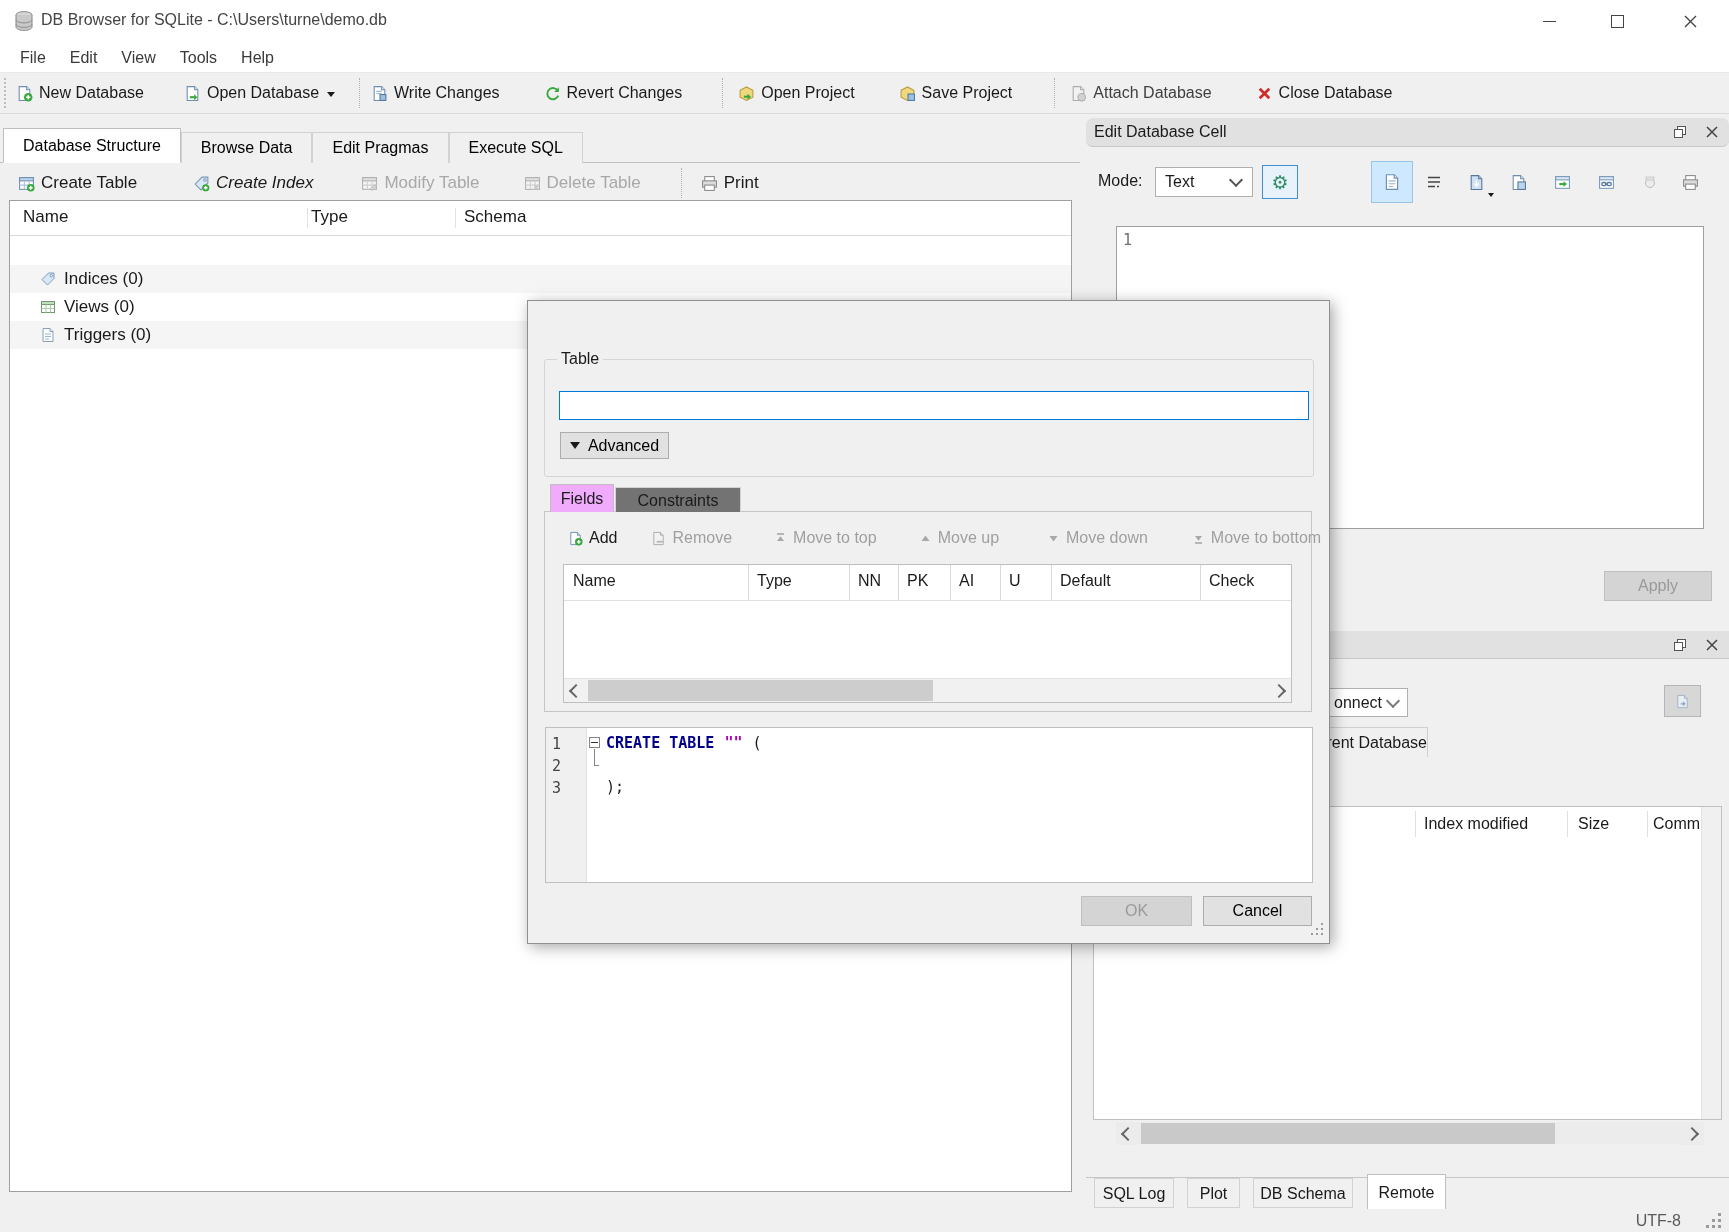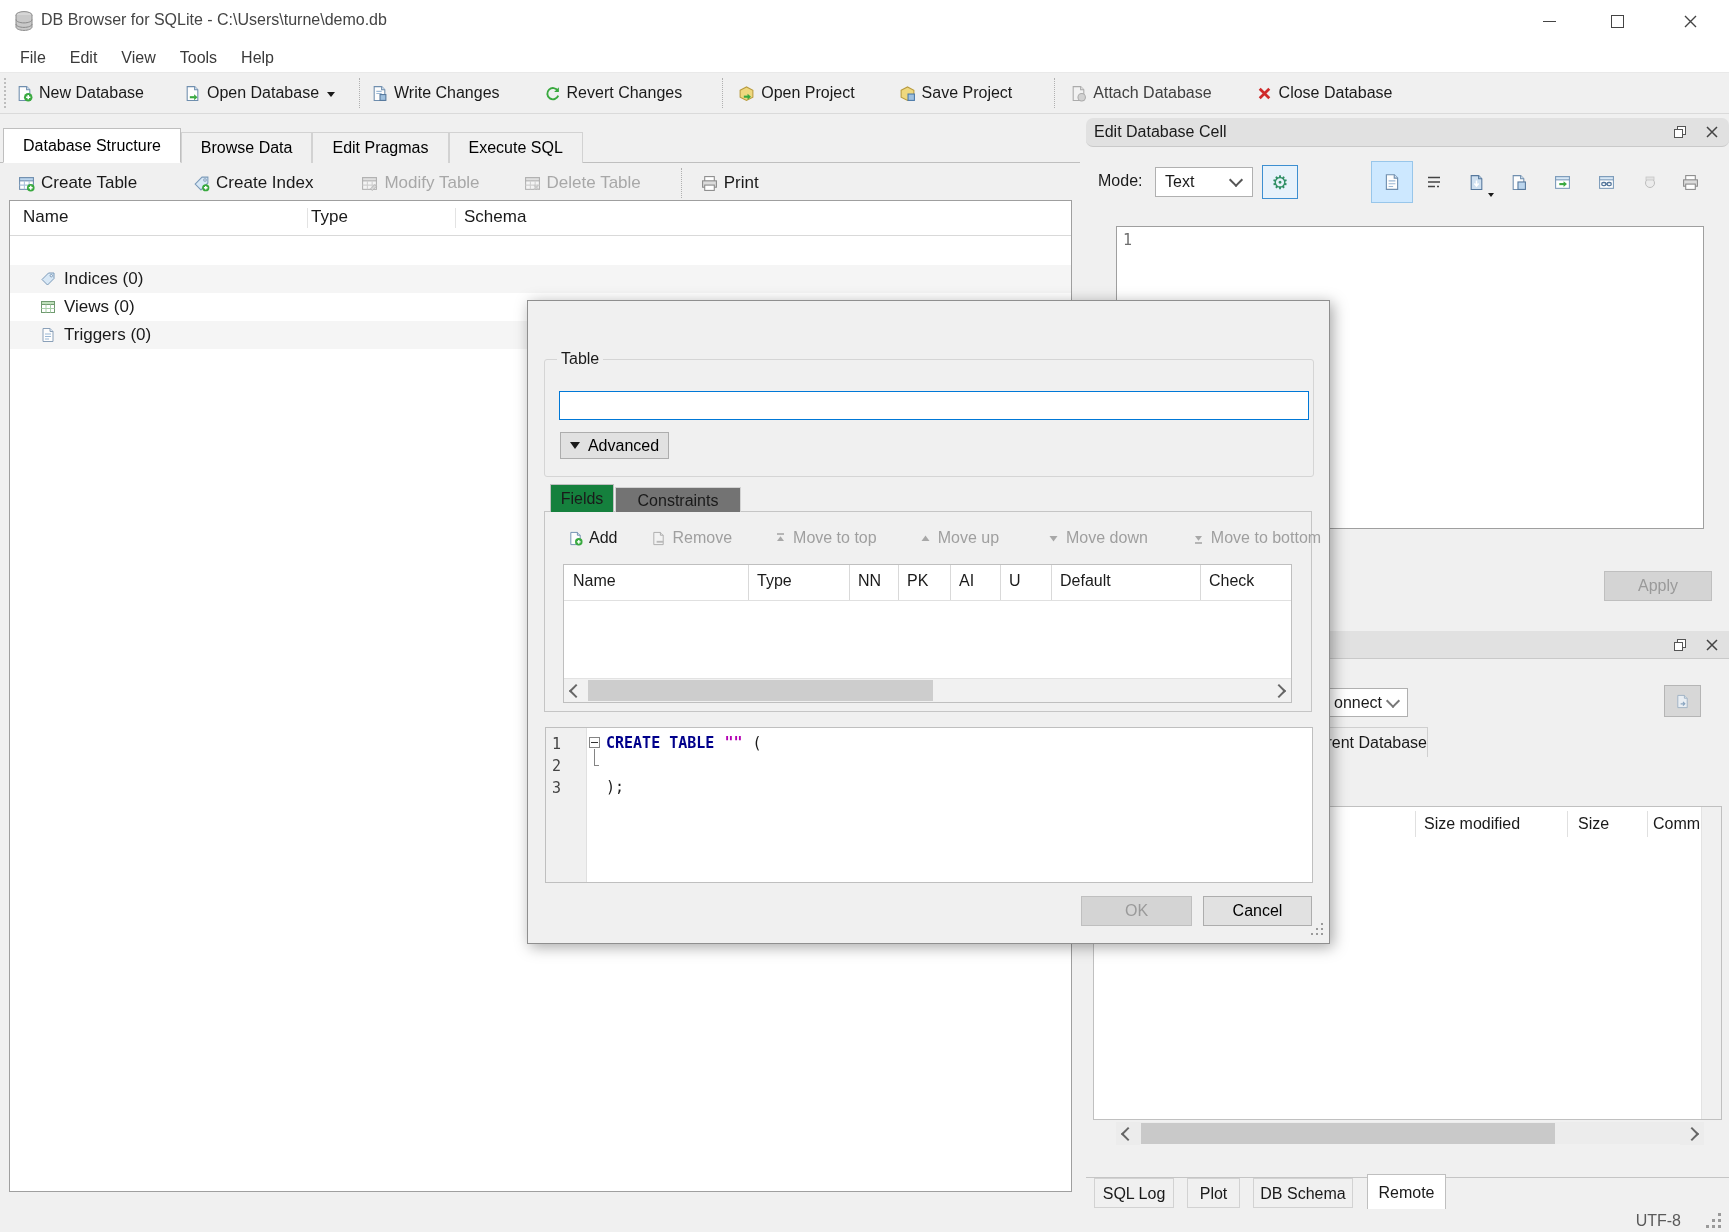--- a/index.html
+++ b/index.html
@@ -46,21 +46,21 @@
   .iconsel{background:#cde8ff;border:1px solid #98c6ea;box-sizing:border-box;}
   .gearbtn{background:#e7f2fb;border:1px solid #3d8fd1;box-sizing:border-box;display:flex;align-items:center;justify-content:center;font-size:19px;color:#2f8f64;}
   .btn{background:#e1e1e1;border:1px solid #adadad;box-sizing:border-box;display:flex;align-items:center;justify-content:center;font-size:16px;color:#000;}
   .btn.dis{background:#d4d4d4;border-color:#bfbfbf;color:#9a9a9a;}
   
   .dialog{left:527px;top:300px;width:803px;height:644px;background:#f0f0f0;border:1px solid #8f8f8f;box-shadow:3px 3px 14px rgba(0,0,0,.35);z-index:50;box-sizing:border-box;}
   .dlg-title{position:absolute;left:0;top:0;width:100%;height:40px;background:#fff;display:flex;align-items:center;}
   .group{position:absolute;border:1px solid #d5d5d5;border-radius:3px;}
   .grouplab{position:absolute;top:-10px;left:12px;background:#f0f0f0;padding:0 4px;font-size:16px;}
   .dtab{position:absolute;box-sizing:border-box;text-align:center;}
-  .dtab.active{background:#15803d;border:1px solid #bfbfbf;border-bottom:none;z-index:3;}
+  .dtab.active{background:#f0abfc;border:1px solid #bfbfbf;border-bottom:none;z-index:3;}
   .dtab.inactive{background:#737373;border:1px solid #d2d2d2;border-bottom:none;}
   .pane{position:absolute;border:1px solid #c5c5c5;background:#f0f0f0;box-sizing:border-box;}
   .act{display:flex;align-items:center;gap:6px;white-space:nowrap;}
   .act.dis{color:#9f9f9f;}
   .ftable{position:absolute;background:#fff;border:1px solid #bfbfbf;box-sizing:border-box;}
   .fhead{display:flex;height:35px;border-bottom:1px solid #e0e0e0;}
   .fcol{box-sizing:border-box;border-right:1px solid #d9d9d9;padding:7px 0 0 8px;font-size:16px;}
   .sbar{position:absolute;left:0;bottom:0;width:100%;height:24px;background:#f1f1f1;border-top:1px solid #e2e2e2;box-sizing:border-box;}
   .sarrow{position:absolute;top:0;width:24px;height:23px;display:flex;align-items:center;justify-content:center;background:#f1f1f1;}
   .sthumb{position:absolute;top:1px;height:21px;background:#cdcdcd;}
@@ -193,21 +193,21 @@
     <div class="sbtn" style="margin-right:56px;">
       <svg class="tbico" viewBox="0 0 16 16">
           <rect x="1.5" y="2.5" width="13" height="11" fill="#fff" stroke="#6f8eae"></rect>
           <rect x="1.5" y="2.5" width="13" height="3" fill="#bcd6ee" stroke="#6f8eae"></rect>
           <path d="M6 5.5v8M10.5 5.5v8M1.5 9.5h13" stroke="#a9c2da"></path>
           <circle cx="12" cy="12" r="3.6" fill="#39a93f"></circle>
           <path d="M12 10.2v3.6M10.2 12h3.6" stroke="#fff" stroke-width="1.3"></path>
         </svg>
       <span>Create Table</span>
     </div>
-    <div class="sbtn" style="margin-right:48px;">
+    <div class="sbtn" style="margin-right:48px;font-style:italic;">
       <svg class="tbico" viewBox="0 0 16 16">
           <path d="M2 8.5L8.5 2H14v5.5L7.5 14z" fill="#d8e8f6" stroke="#7a99b8"></path>
           <circle cx="11.3" cy="4.7" r="1.2" fill="#fff" stroke="#7a99b8"></circle>
           <circle cx="12" cy="12" r="3.4" fill="#39a93f"></circle>
           <path d="M12 10.3v3.4M10.3 12h3.4" stroke="#fff" stroke-width="1.3"></path>
         </svg>
       <span>Create Index</span>
     </div>
     <div class="sbtn dis" style="margin-right:44px;">
       <svg class="tbico" viewBox="0 0 16 16">
@@ -386,21 +386,21 @@
       <svg width="15" height="15" viewBox="0 0 16 16">
           <path d="M3 1.5h7l3 3v10H3z" fill="#e9eef3" stroke="#9fb2c4"></path>
           <path d="M10 1.5v3h3" fill="#dbe4ec" stroke="#9fb2c4"></path>
           <path d="M6 10.5h4M8.5 8.5l2 2-2 2" stroke="#8aa5c0" fill="none" stroke-width="1.2"></path>
         </svg>
     </div>
     <div class="ab" style="left:219px;top:96px;width:123px;height:30px;background:#f0f0f0;border:1px solid #cfcfcf;border-bottom:none;box-sizing:border-box;display:flex;align-items:center;justify-content:flex-end;">
       <span style="margin-left:28px;white-space:nowrap;">rent Database</span>
     </div>
     <div class="ab" style="left:7px;top:175px;width:629px;height:314px;background:#fff;border:1px solid #c0c0c0;box-sizing:border-box;">
-      <span style="position:absolute;left:330px;top:8px;">Size modified</span>
+      <span style="position:absolute;left:330px;top:8px;">Index modified</span>
       <span style="position:absolute;left:484px;top:8px;">Size</span>
       <span style="position:absolute;left:559px;top:8px;">Comm</span>
       <div style="position:absolute;left:321px;top:4px;height:26px;width:1px;background:#e0e0e0;"></div>
       <div style="position:absolute;left:473px;top:4px;height:26px;width:1px;background:#e0e0e0;"></div>
       <div style="position:absolute;left:553px;top:4px;height:26px;width:1px;background:#e0e0e0;"></div>
       <div style="position:absolute;right:0;top:0;bottom:0;width:19px;background:#f0f0f0;border-left:1px solid #e3e3e3;"></div>
     </div>
     <div class="ab" style="left:30px;top:491px;width:588px;height:22px;background:#ececec;">
       <div class="sarrow" style="left:0;background:#ececec;">
           <div class="chevL"></div>

